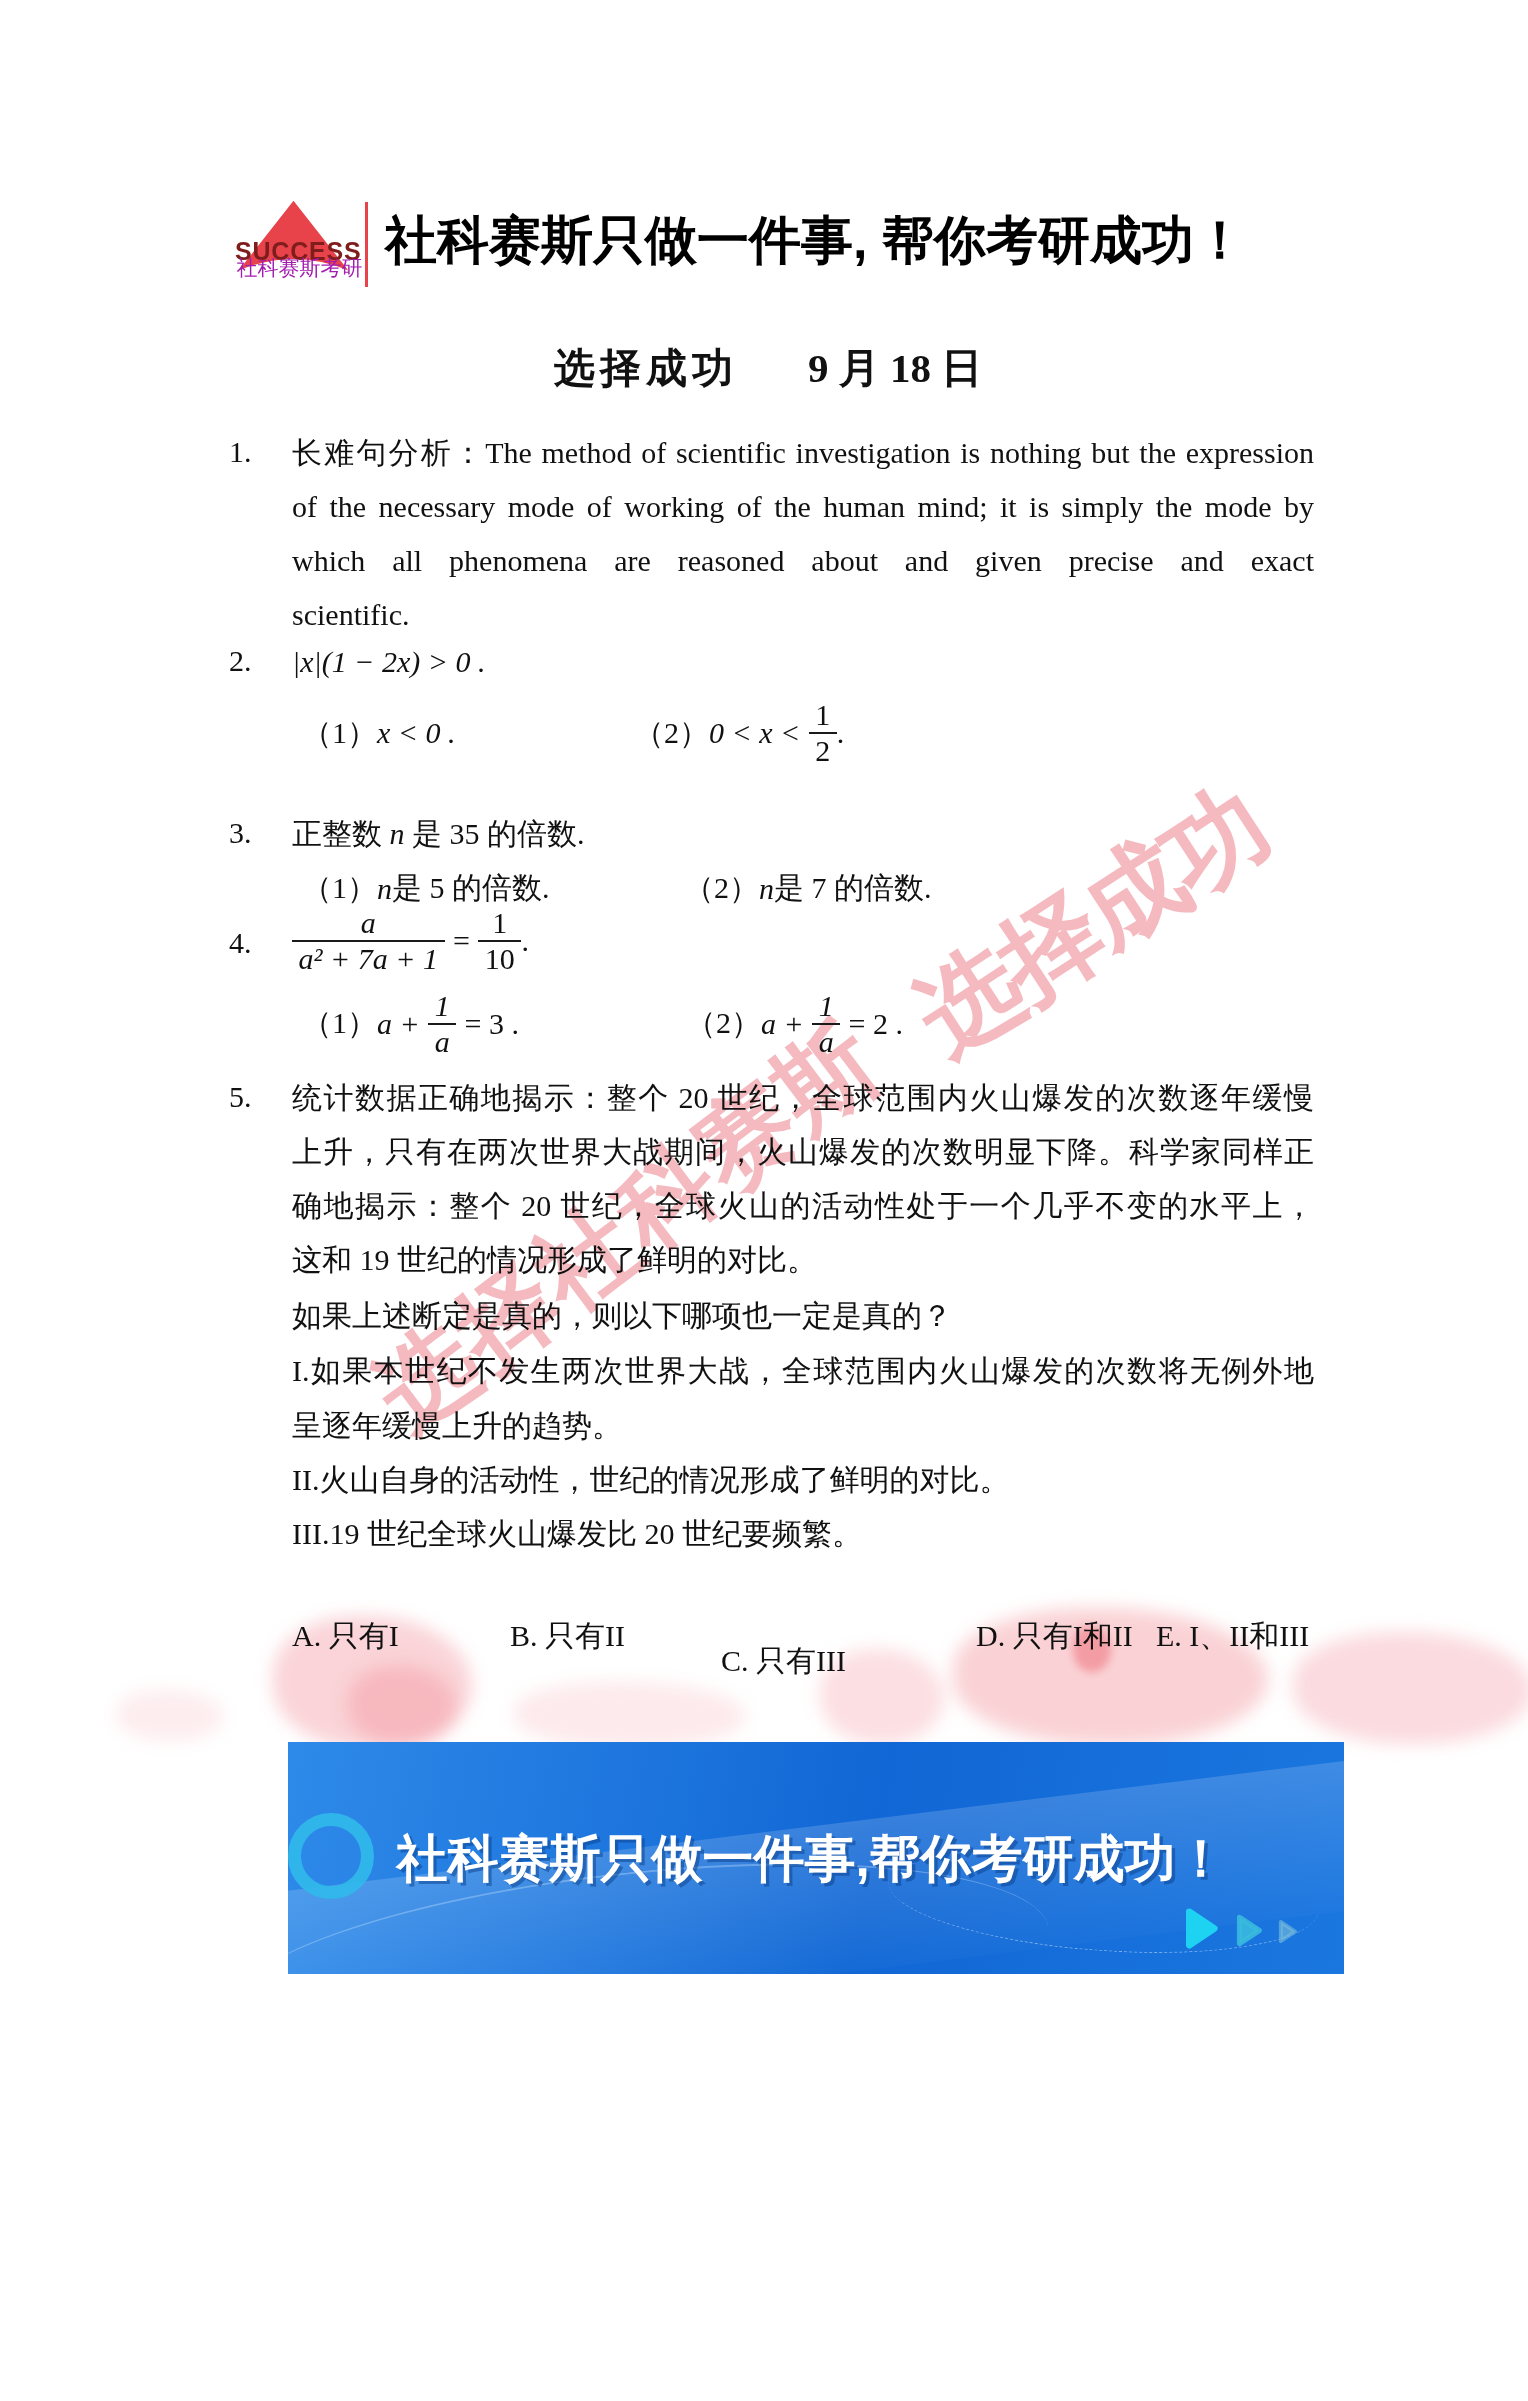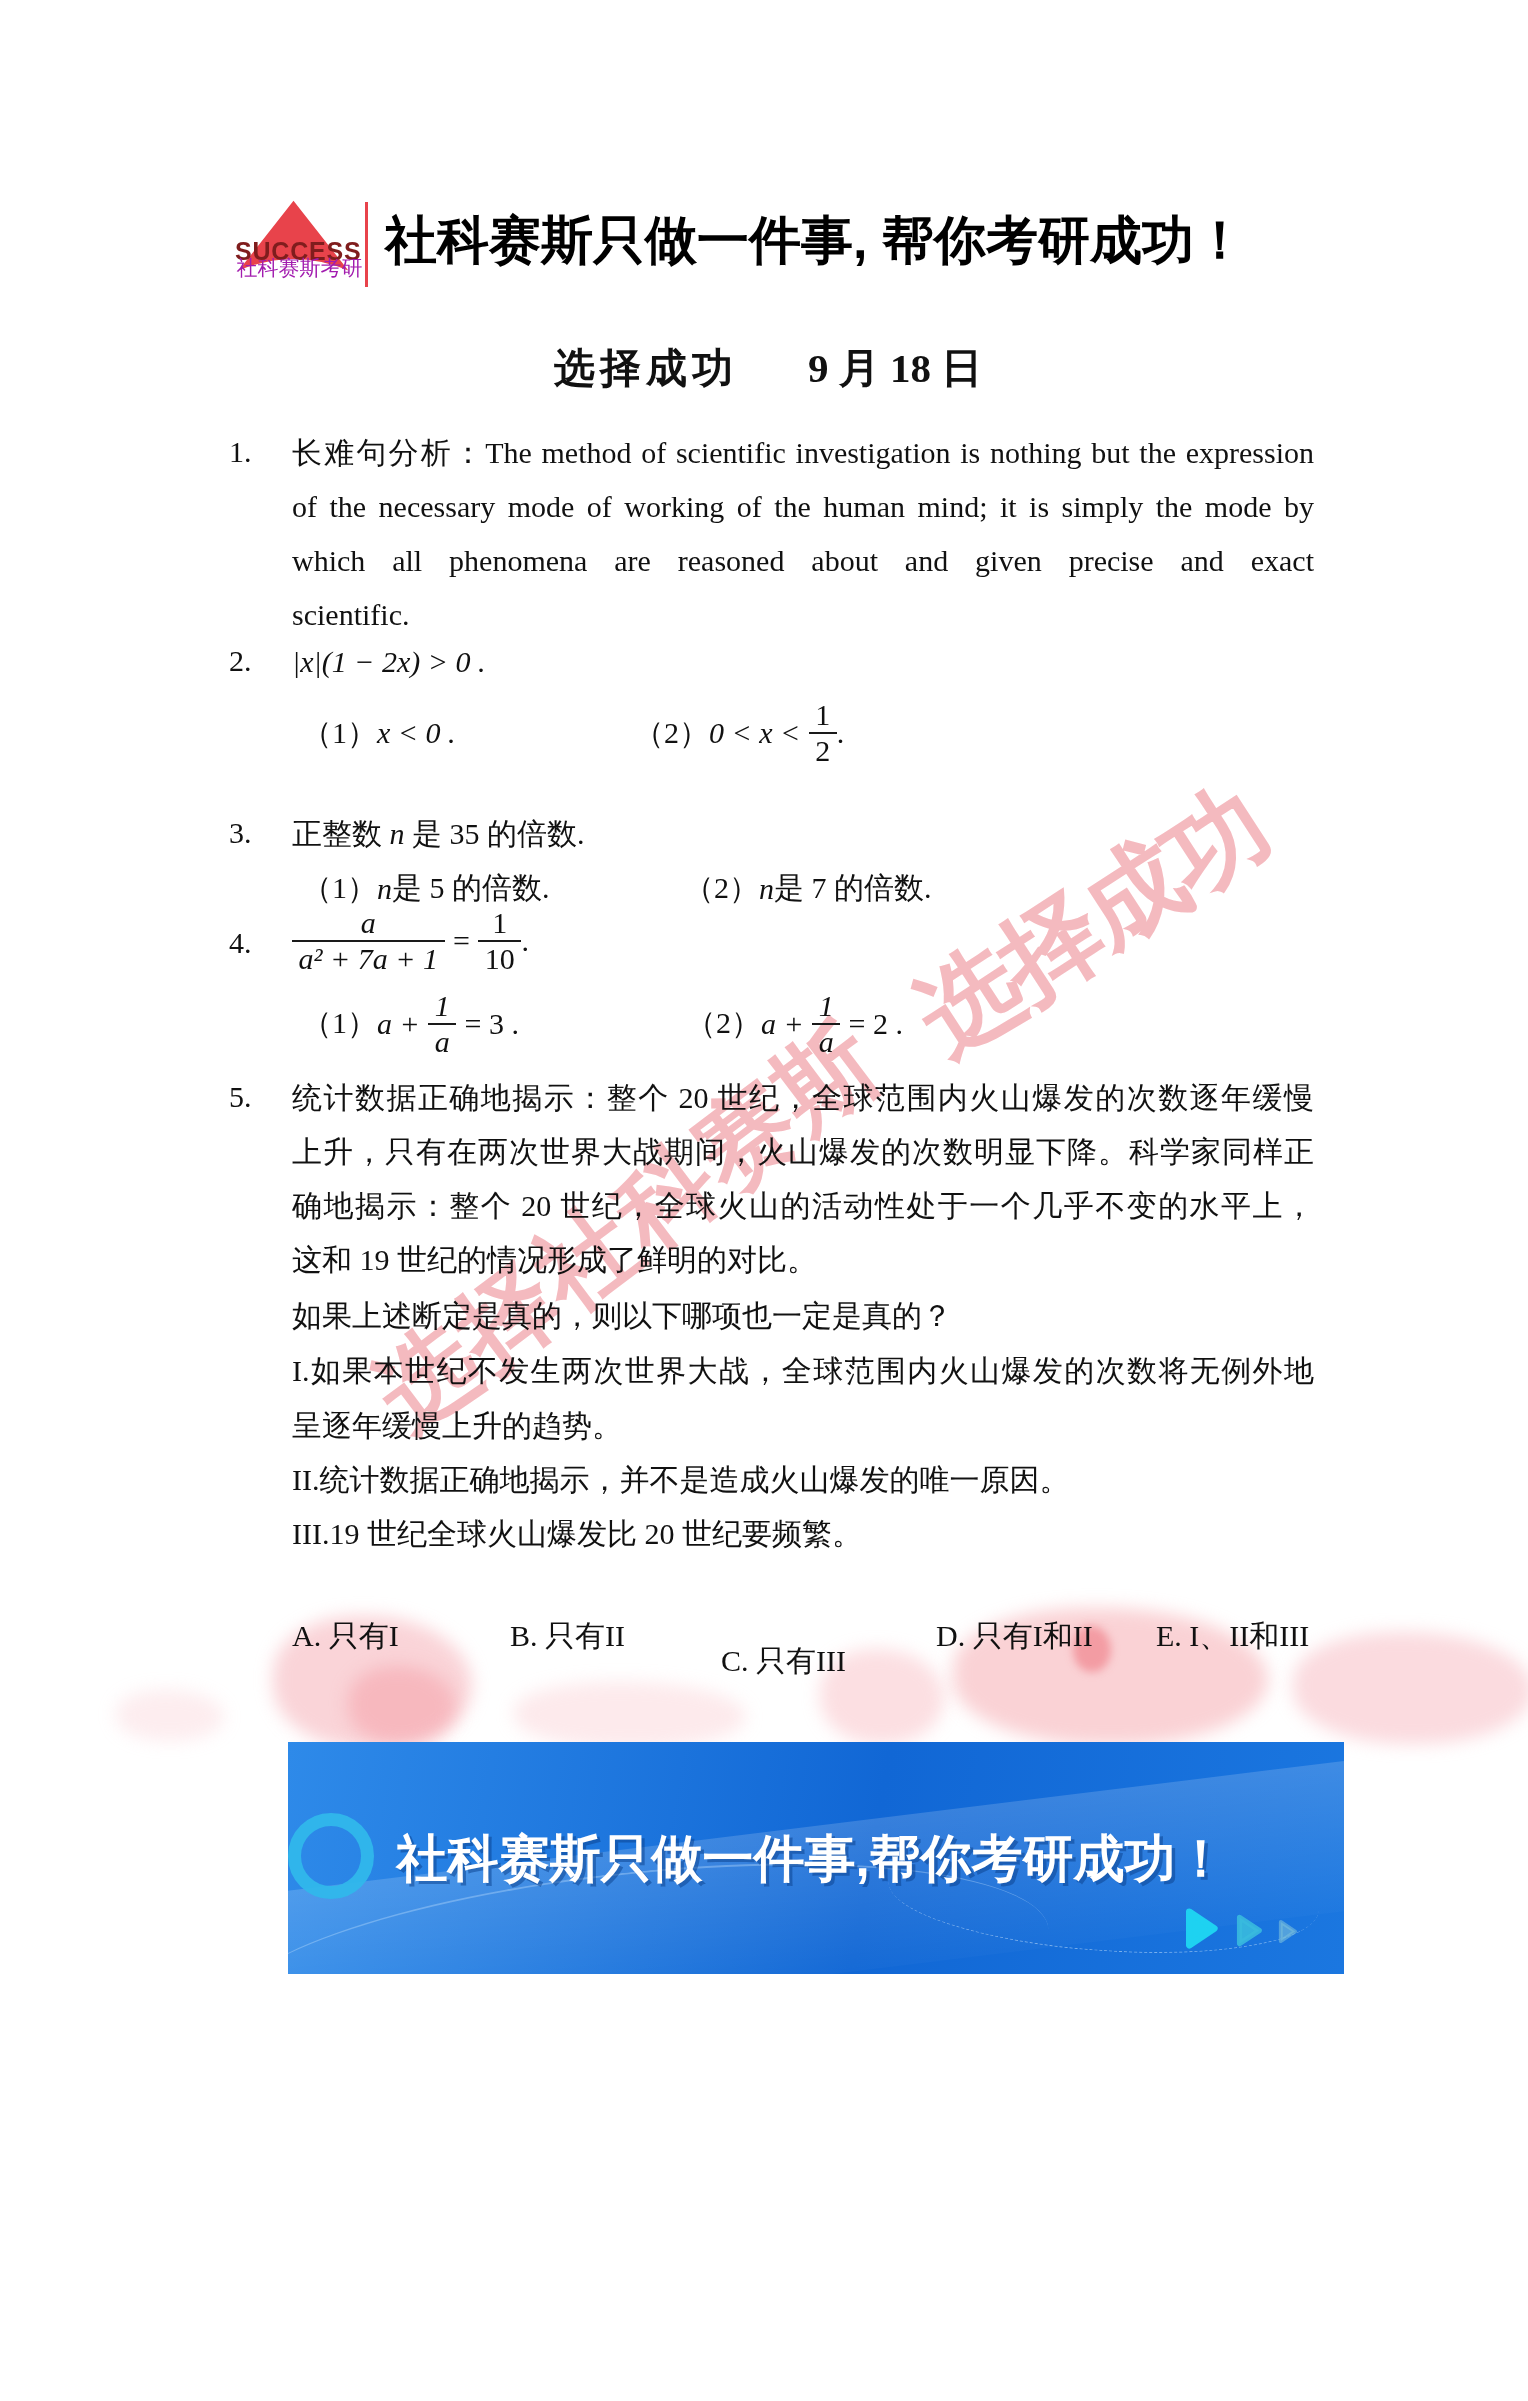--- a/index.html
+++ b/index.html
@@ -174,26 +174,26 @@
   </div>
 
   <div class="qnum" style="top:1080px;">5.</div>
   <div class="line just" style="top:1080px;">统计数据正确地揭示：整个 20 世纪，全球范围内火山爆发的次数逐年缓慢</div>
   <div class="line just" style="top:1134px;">上升，只有在两次世界大战期间，火山爆发的次数明显下降。科学家同样正</div>
   <div class="line just" style="top:1188px;">确地揭示：整个 20 世纪，全球火山的活动性处于一个几乎不变的水平上，</div>
   <div class="line" style="top:1242px;">这和 19 世纪的情况形成了鲜明的对比。</div>
   <div class="line" style="top:1298px;">如果上述断定是真的，则以下哪项也一定是真的？</div>
   <div class="line just" style="top:1353px;">I.如果本世纪不发生两次世界大战，全球范围内火山爆发的次数将无例外地</div>
   <div class="line" style="top:1408px;">呈逐年缓慢上升的趋势。</div>
-  <div class="line" style="top:1462px;">II.统计数据正确地揭示，并不是造成火山爆发的唯一原因。</div>
+  <div class="line" style="top:1462px;">II.火山自身的活动性，世纪的情况形成了鲜明的对比。</div>
   <div class="line" style="top:1516px;">III.19 世纪全球火山爆发比 20 世纪要频繁。</div>
   <div class="choice" style="left:292px;top:1616px;">A. 只有I</div>
   <div class="choice" style="left:510px;top:1616px;">B. 只有II</div>
   <div class="choice" style="left:721px;top:1616px;margin-top:25px;">C. 只有III</div>
-  <div class="choice" style="left:936px;top:1616px;">D. 只有I和II</div>
+  <div class="choice" style="left:976px;top:1616px;">D. 只有I和II</div>
   <div class="choice" style="left:1156px;top:1616px;">E. I、II和III</div>
 
   <div class="banner">
     <div class="sw1"></div>
     <div class="sw3"></div>
     <div class="swd"></div>
     <div class="ring"></div>
     <div class="banner-text">社科赛斯只做一件事,帮你考研成功！</div>
     <svg class="arrow" style="left:893px;top:164px;" width="40" height="45" viewBox="0 0 24 26">
       <path d="M5 3 L20 13 L5 23 Z" fill="#1ed2f1" stroke="#1ed2f1" stroke-width="4" stroke-linejoin="round"></path>

